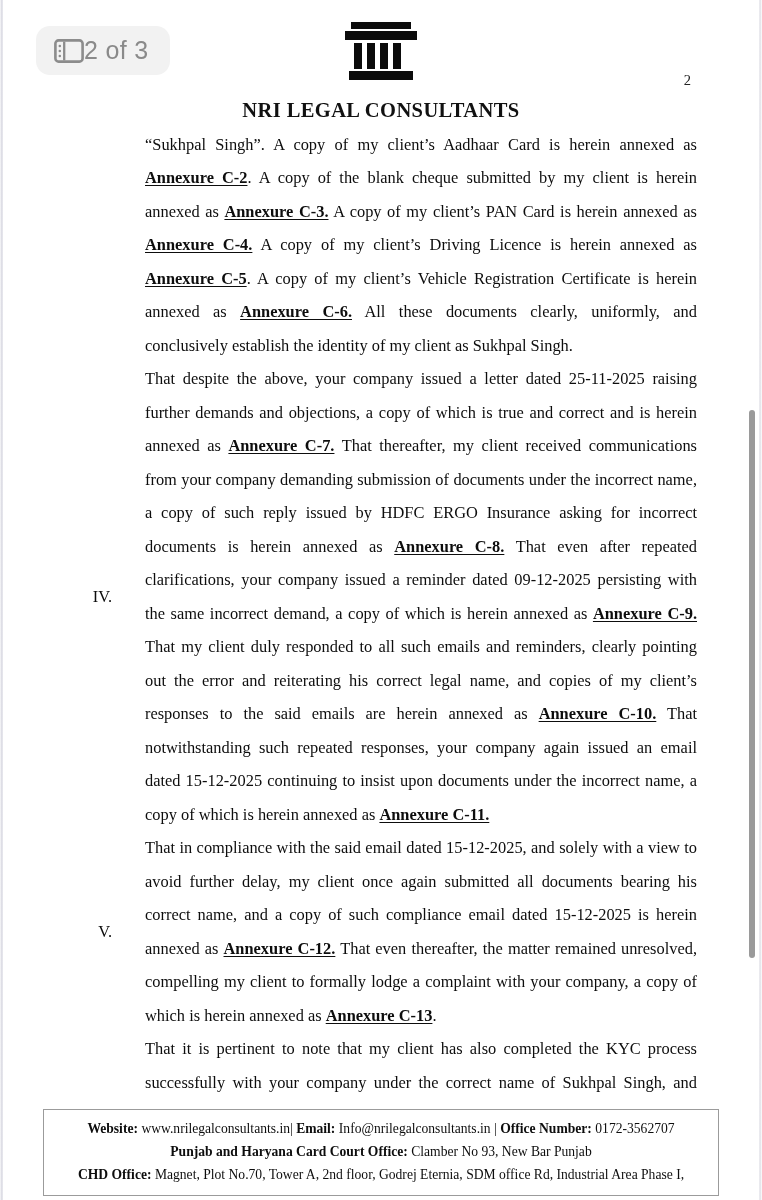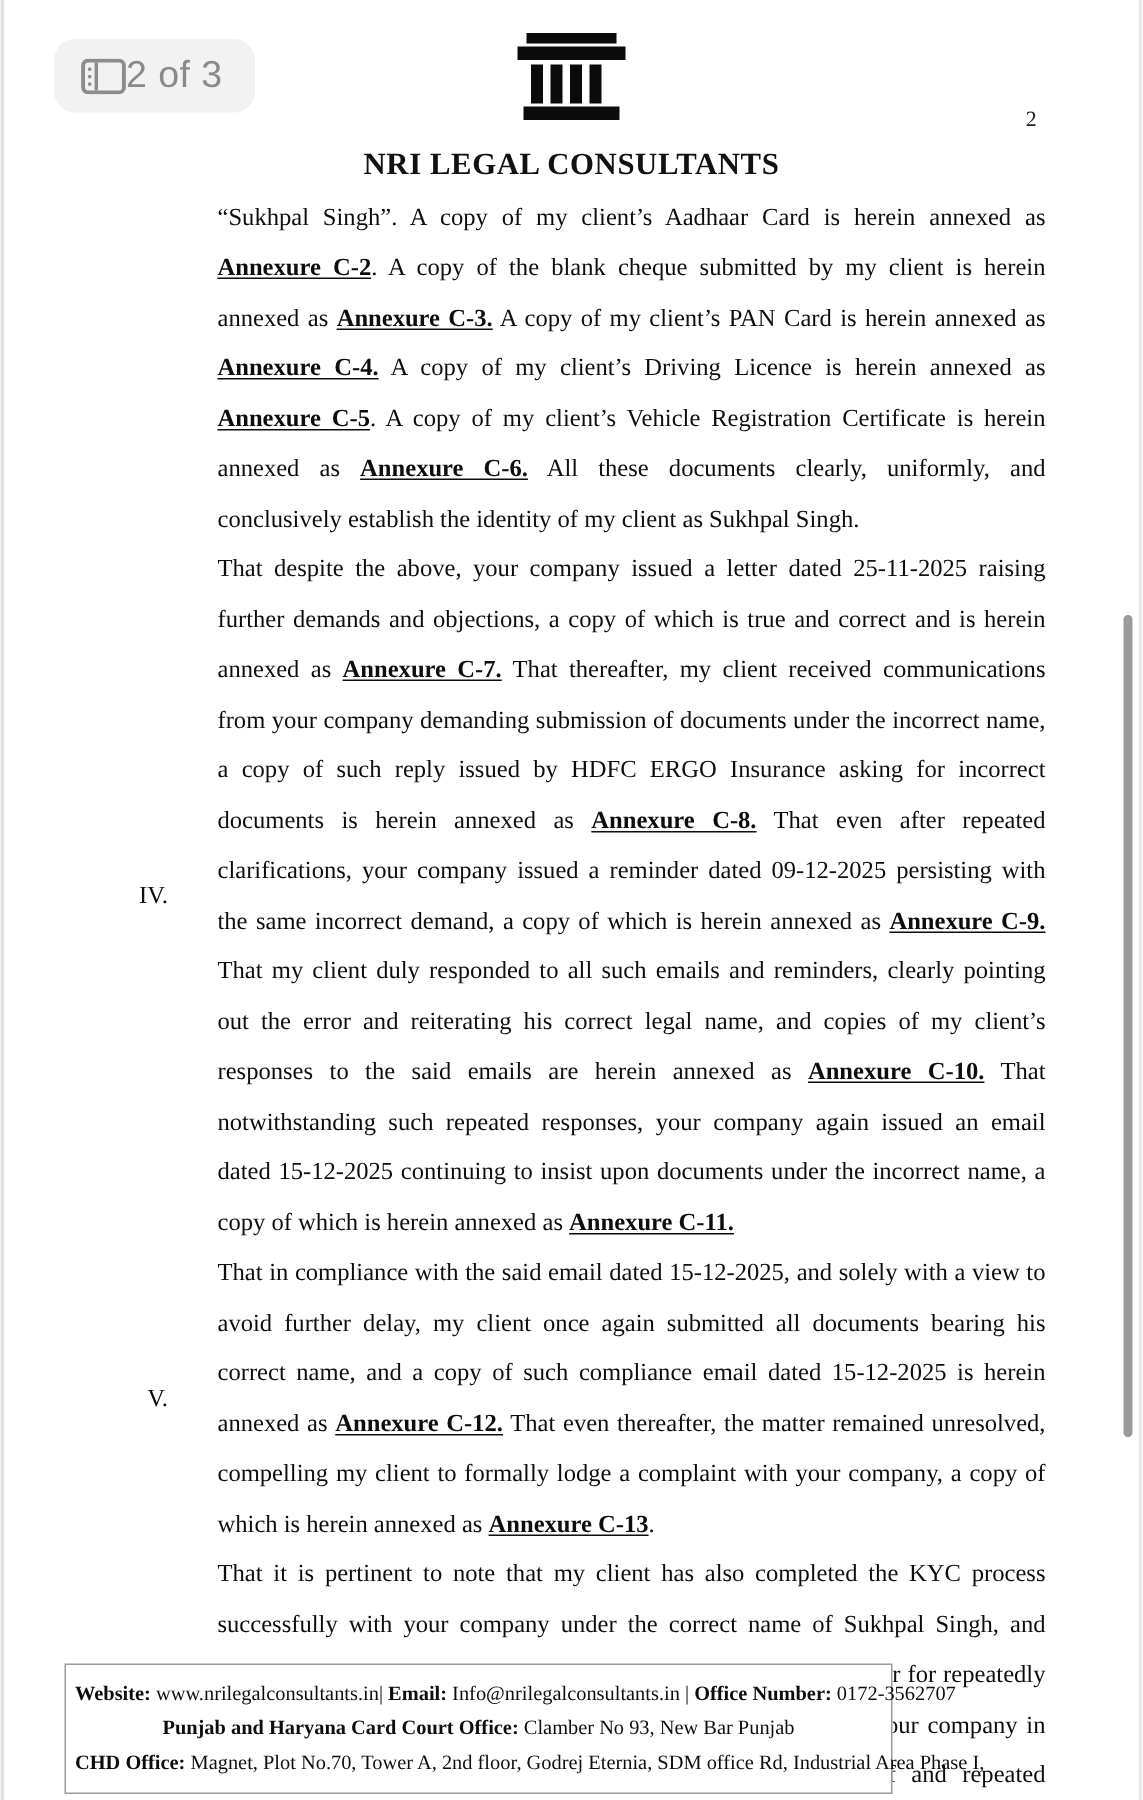--- a/index.html
+++ b/index.html
@@ -160,21 +160,21 @@
     font-weight: bold;
     text-decoration: underline;
     text-underline-offset: 2px;
   }
 
   
   .footer-box {
     position: absolute;
     left: 40px;
     bottom: 4px;
-    width: 552px;
+    width: 676px;
     border: 1.5px solid #9b9b9b;
     padding: 7px 6px 9px 6px;
     background: #fff;
     text-align: center;
     font-size: 13.6px;
     line-height: 23px;
     color: #0d0d0d;
     z-index: 20;
   }
   .footer-box b { font-weight: bold; }

